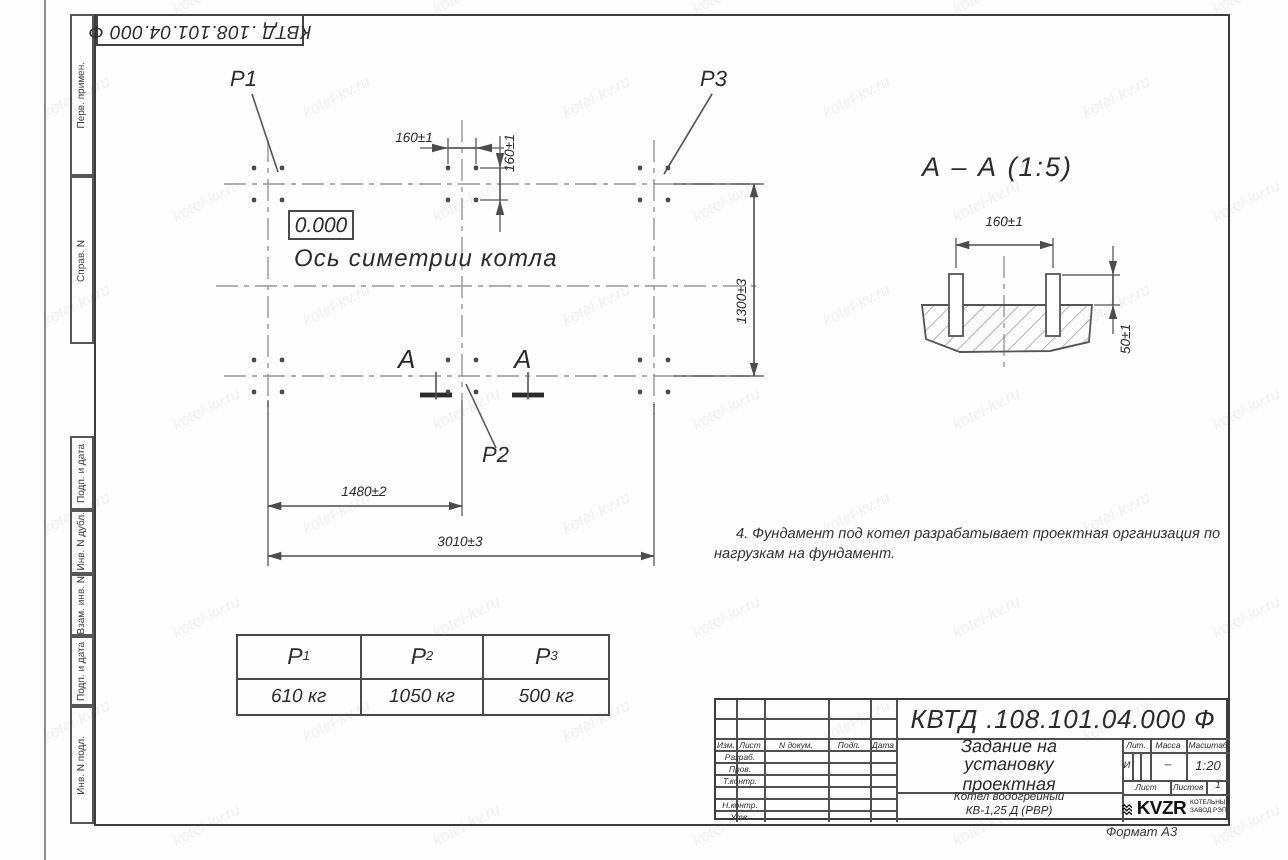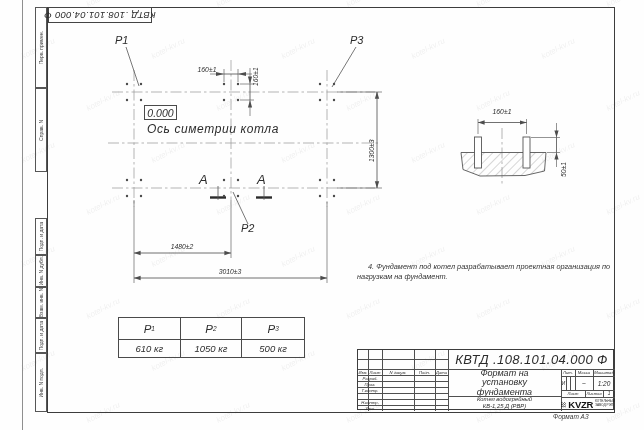--- a/index.html
+++ b/index.html
@@ -253,20 +253,21 @@
 
   <div class="lbl ctr" style="left:192px;top:66px;width:30px;font-size:6.8px">160±1</div>
   <div class="lbl rot" style="left:252px;top:86px;font-size:6.8px">160±1</div>
   <div class="lbl rot" style="left:368px;top:162px;font-size:6.8px">1300±3</div>
   <div class="lbl ctr" style="left:154px;top:243px;width:56px;font-size:6.8px">1480±2</div>
   <div class="lbl ctr" style="left:200px;top:267.5px;width:60px;font-size:6.8px">3010±3</div>
 
   <div class="lbl" style="left:199px;top:172px;font-size:13px">А</div>
   <div class="lbl" style="left:257px;top:172px;font-size:13px">А</div>
 
+  <div class="lbl" style="left:461px;top:76px;font-size:13.5px;letter-spacing:1px">А – А (1:5)</div>
   <div class="lbl ctr" style="left:479px;top:107.5px;width:46px;font-size:6.8px">160±1</div>
   <div class="lbl rot" style="left:560px;top:177px;font-size:6.8px">50±1</div>
 
   <div class="notes">
     <p>4. Фундамент под котел разрабатывает проектная организация по нагрузкам на фундамент.</p>
   </div>
 
   <div class="ltable">
     <div class="c hd">
         <span>Р</span>
@@ -320,23 +321,23 @@
     <div class="tcell" style="left:56px;top:19px;width:21px;height:6px;font-size:4.2px">Подп.</div>
     <div class="tcell" style="left:77px;top:19px;width:13px;height:6px;font-size:4.2px">Дата</div>
 
     <div class="tcell" style="left:0;top:25px;width:24px;height:6px;font-size:4.2px">Разраб.</div>
     <div class="tcell" style="left:0;top:31px;width:24px;height:6px;font-size:4.2px">Пров.</div>
     <div class="tcell" style="left:0;top:37px;width:24px;height:6px;font-size:4.2px">Т.контр.</div>
     <div class="tcell" style="left:0;top:49px;width:24px;height:6px;font-size:4.2px">Н.контр.</div>
     <div class="tcell" style="left:0;top:55px;width:24px;height:6px;font-size:4.2px">Утв.</div>
 
     <div class="tcell col" style="left:90px;top:19px;width:113px;height:27px;font-size:9px;gap:0.5px">
-      <span>Формат на</span>
+      <span>Задание на</span>
       <span>установку</span>
-      <span>фундамента</span>
+      <span>проектная</span>
     </div>
     <div class="tcell col" style="left:90px;top:46px;width:113px;height:15px;font-size:5.8px;gap:1px">
       <span>Котел водогрейный</span>
       <span>КВ-1,25 Д (РВР)</span>
     </div>
 
     <div class="tcell" style="left:203px;top:19px;width:14px;height:7px;font-size:4.2px">Лит.</div>
     <div class="tcell" style="left:217px;top:19px;width:18px;height:7px;font-size:4.2px">Масса</div>
     <div class="tcell" style="left:235px;top:19px;width:22px;height:7px;font-size:4.2px">Масштаб</div>
     <div class="tcell" style="left:203px;top:26px;width:5px;height:14px;font-size:4.8px">И</div>

